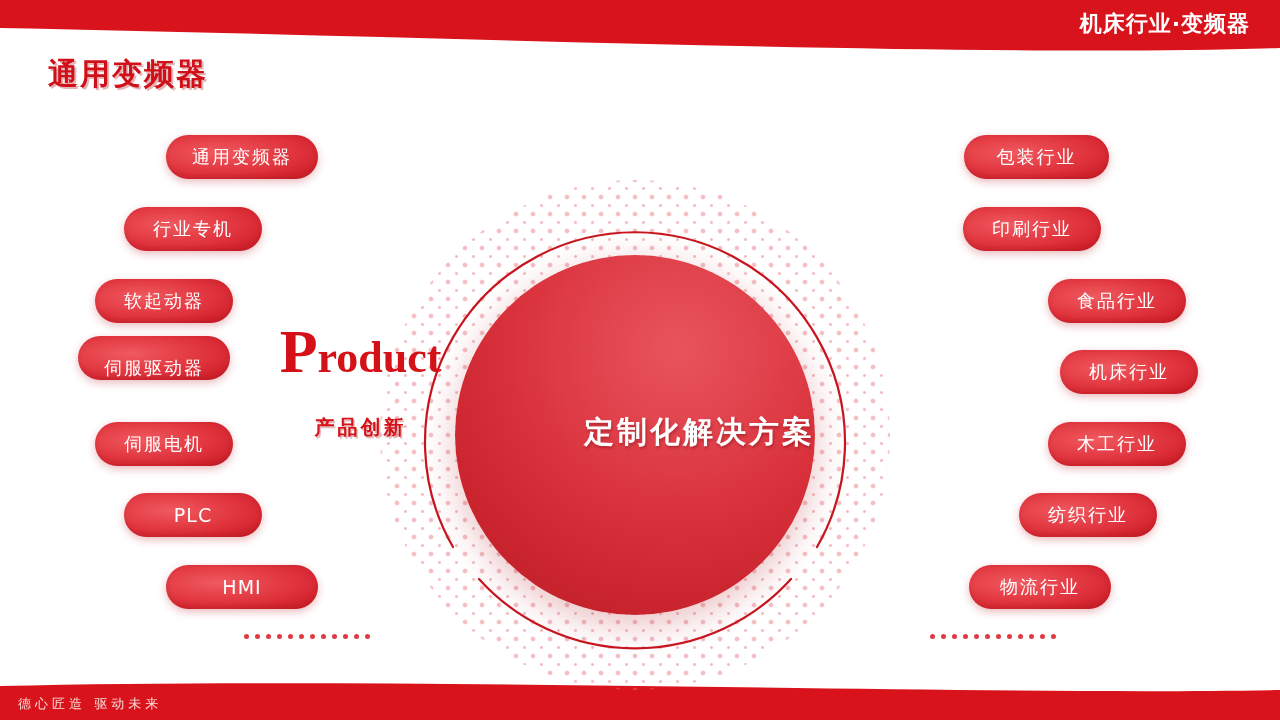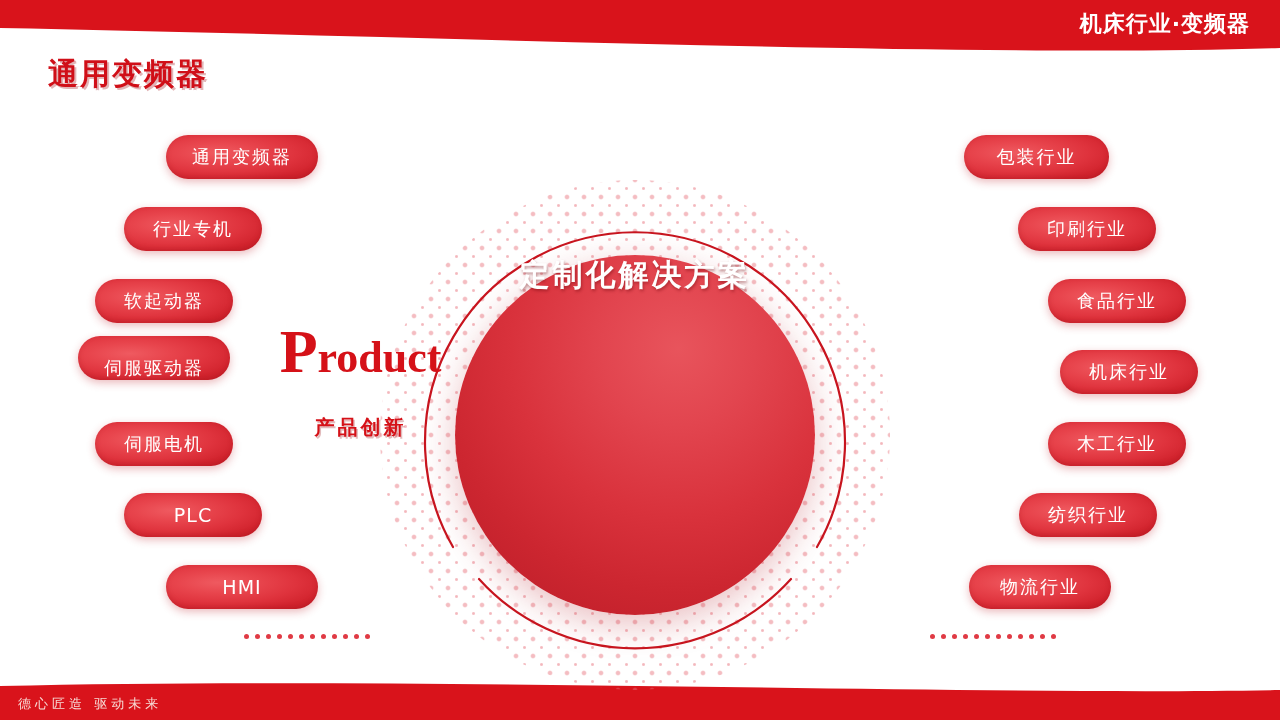--- a/index.html
+++ b/index.html
@@ -40,21 +40,21 @@
     pointer-events:none;
   }
   .ring-svg{position:absolute;left:0;top:0;width:520px;height:520px;}
 
   .sphere{
     position:absolute;left:455px;top:255px;width:360px;height:360px;
     border-radius:50%;
     background:
       radial-gradient(circle at 62% 26%, #e8545c 0%, #e2454f 22%, #d9323c 48%, #cc2630 70%, #c01f2a 88%, #b51b26 100%);
     box-shadow:0 10px 34px rgba(180,25,35,.28);
-    display:flex;flex-direction:row;align-items:flex-start;justify-content:center;
+    display:flex;flex-direction:column;align-items:flex-end;justify-content:center;
     text-align:center;
   }
   .sphere .c-title{
     color:#fff;font-size:30px;font-weight:bold;letter-spacing:3px;
     font-family:"DejaVu Sans","Liberation Sans",sans-serif;
     text-shadow:1px 2px 3px rgba(120,10,18,.45);
     margin-bottom:6px;
   }
   .sphere .c-sub{
     color:#fff;font-size:19px;letter-spacing:1.5px;font-weight:500;
@@ -171,21 +171,21 @@
         <span>PLC</span>
       </div>
       <div class="pill alpha" style="left: 166px; top: 565px; width: 152px;">
         <span>HMI</span>
       </div>
     </div>
   <div id="right-pills">
       <div class="pill" style="left: 964px; top: 135px; width: 145px;">
         <span>包装行业</span>
       </div>
-      <div class="pill" style="left: 1018px; top: 207px; width: 138px;">
+      <div class="pill" style="left: 963px; top: 207px; width: 138px;">
         <span>印刷行业</span>
       </div>
       <div class="pill" style="left: 1048px; top: 279px; width: 138px;">
         <span>食品行业</span>
       </div>
       <div class="pill" style="left: 1060px; top: 350px; width: 138px;">
         <span>机床行业</span>
       </div>
       <div class="pill" style="left: 1048px; top: 422px; width: 138px;">
         <span>木工行业</span>

